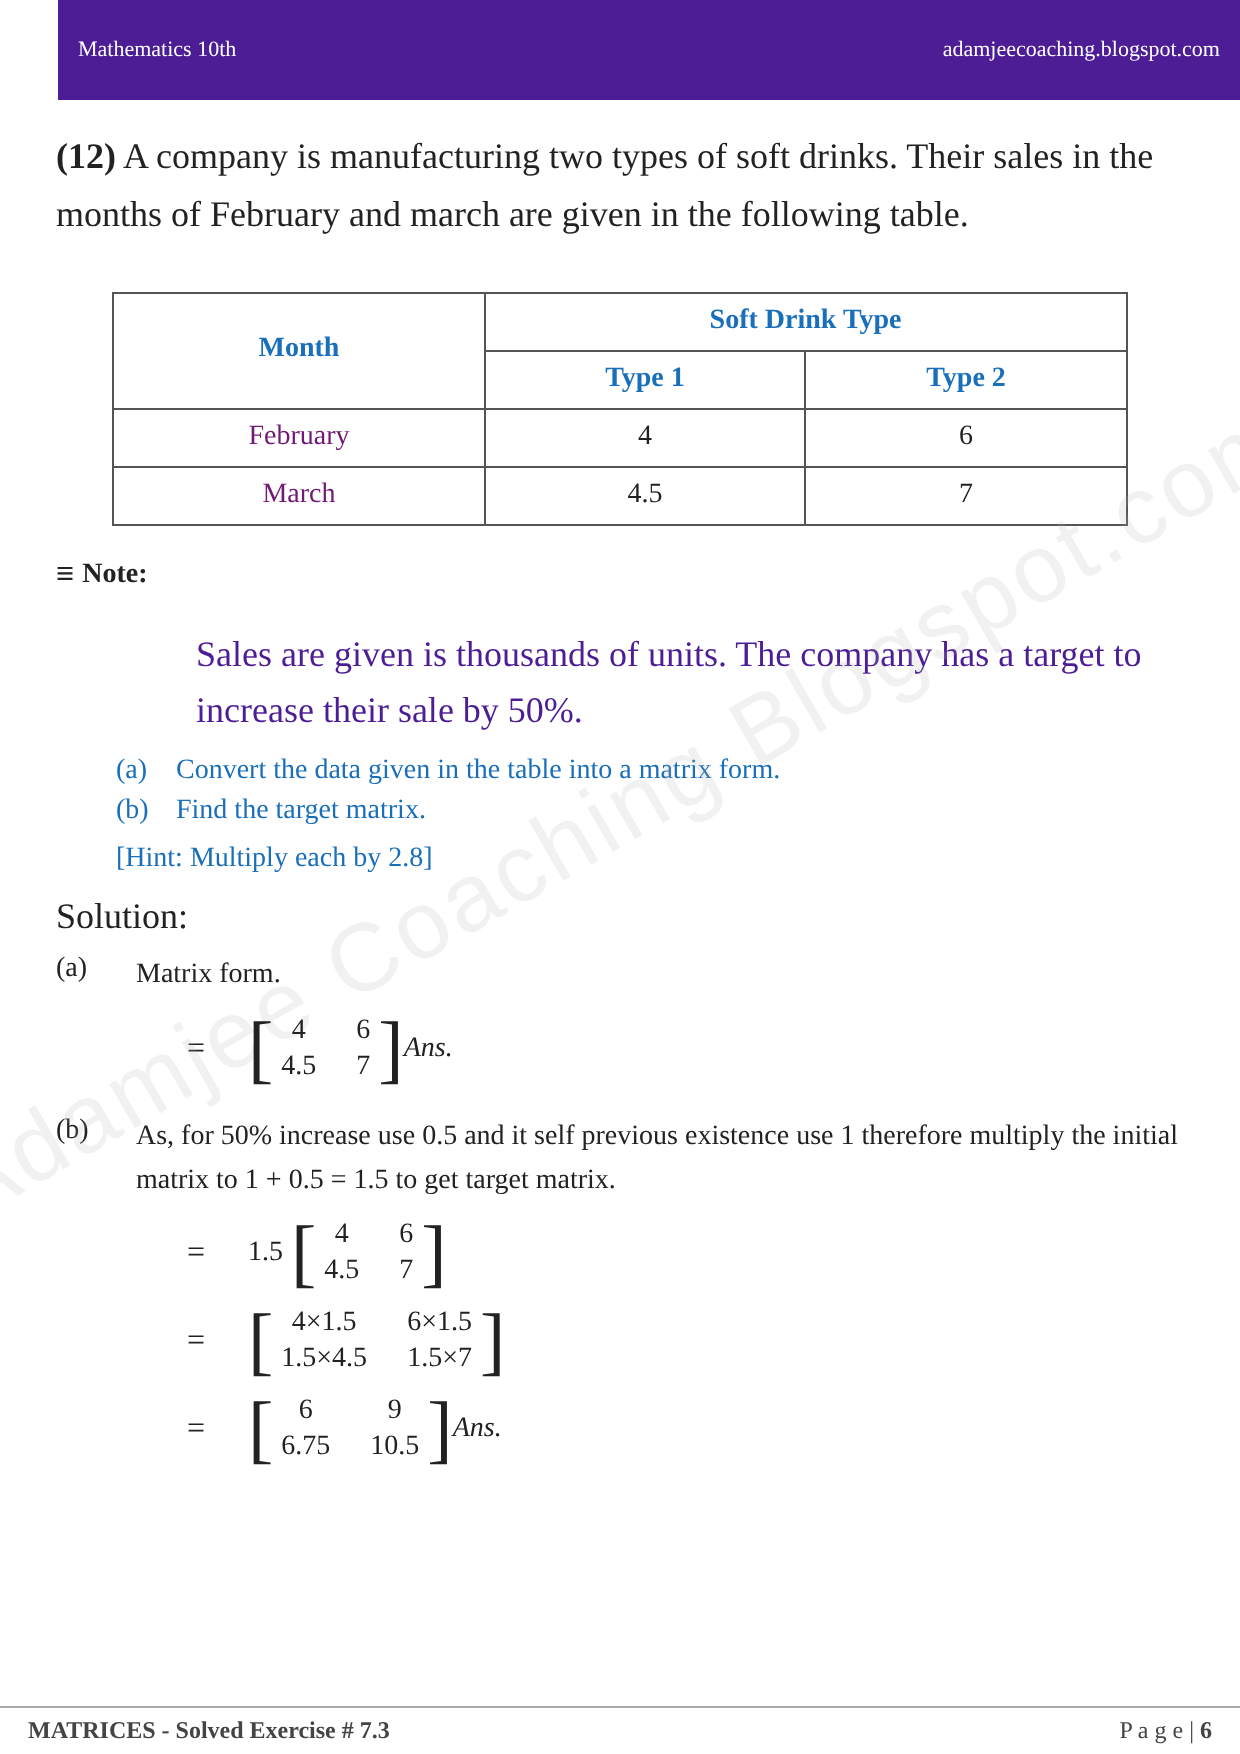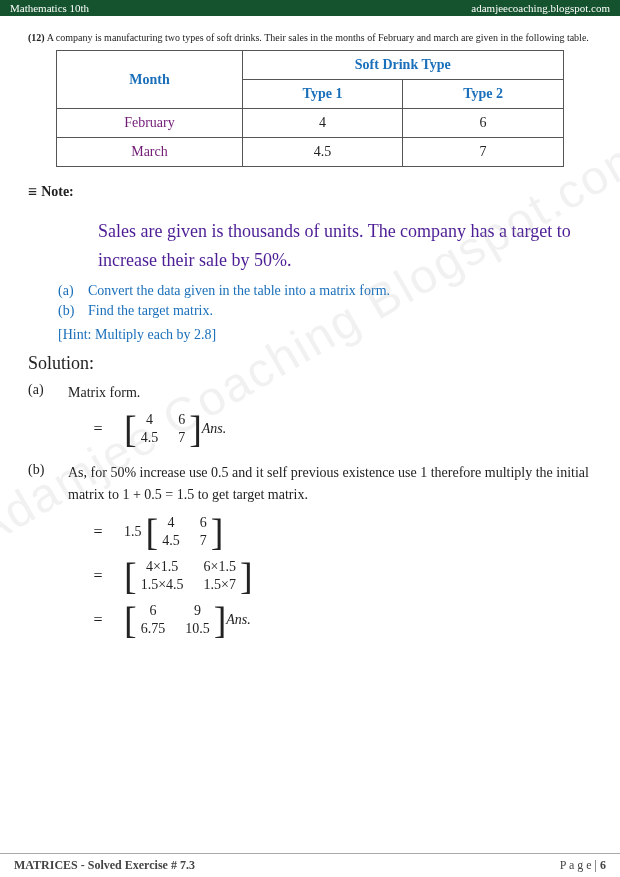--- a/index.html
+++ b/index.html
@@ -8,32 +8,33 @@
       min-height: 877px;
       background: #fff;
       font-family: 'Times New Roman', Times, serif;
       font-size: 14px;
       color: #222;
       position: relative;
     }
     .page-header {
       display: flex;
       justify-content: space-between;
-      background: #14532d;
+      background: #4c1d95;
       color: #fff;
       font-size: 11px;
-      padding: 2px 10px;
+      padding: 19px 10px;
+      margin-left: 29px;
     }
     .page-content {
       padding: 14px 28px 14px 28px;
     }
     .question-text {
-      margin-bottom: 4px;
+      margin-bottom: 24px;
       line-height: 1.6;
-      font-size: 10px;
+      font-size: 18px;
     }
     .question-num {
       font-weight: bold;
     }
     
     .data-table {
       border-collapse: collapse;
       margin: 0 auto 16px auto;
       width: 90%;
     }

